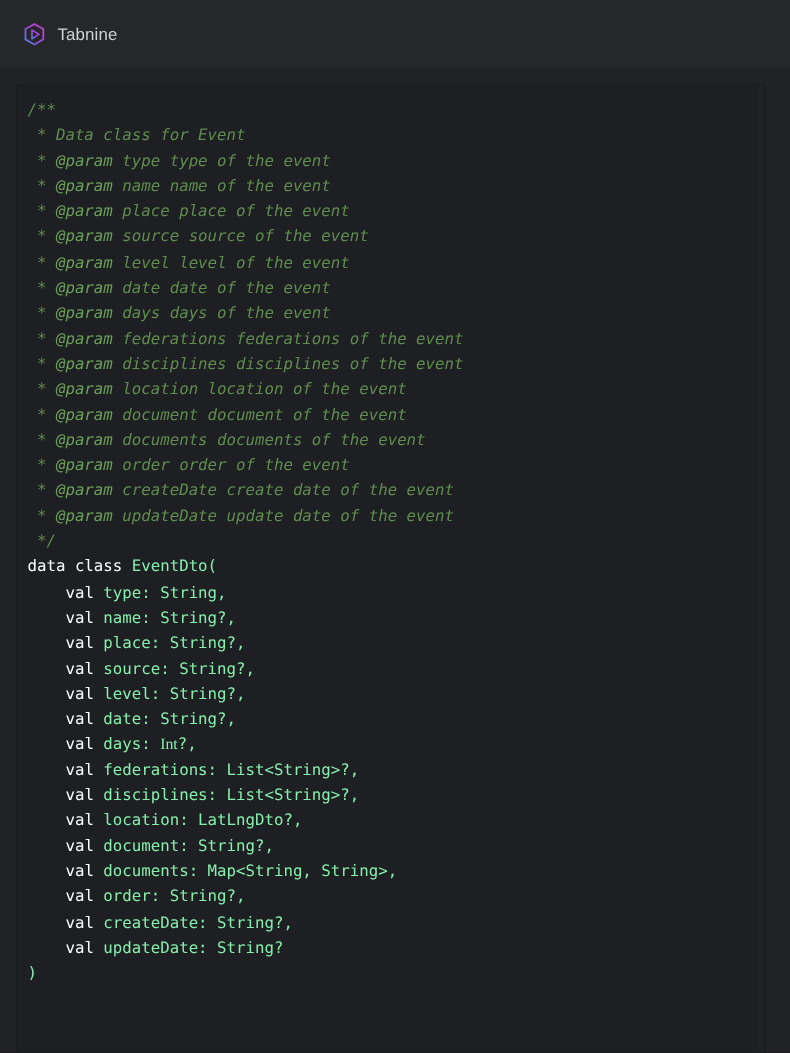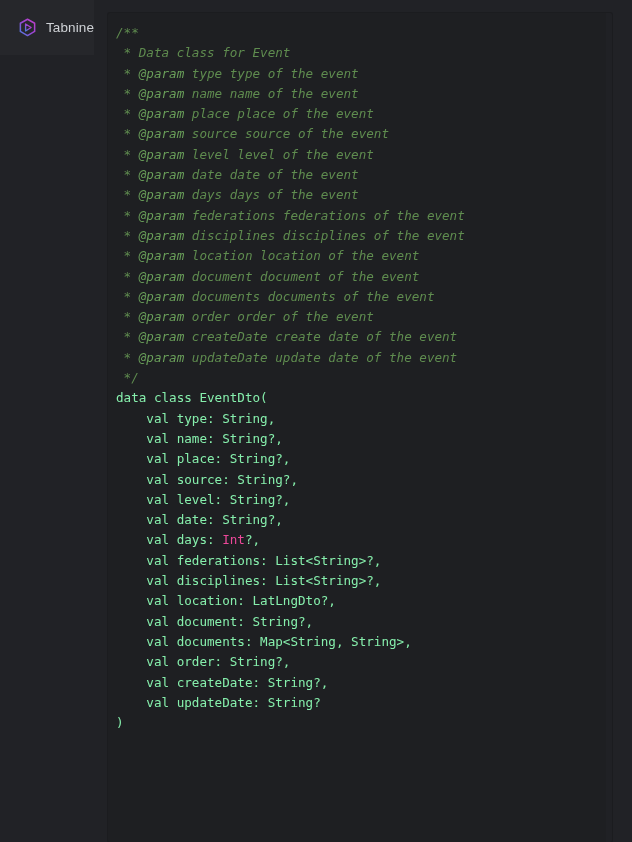--- a/index.html
+++ b/index.html
@@ -14,21 +14,21 @@
     font-family: "Liberation Sans", sans-serif;
     -webkit-font-smoothing: antialiased;
   }
 
   #app {
     position: relative;
     width: 632px;
     height: 842px;
     background: #212226;
     display: flex;
-    flex-direction: row;
+    flex-direction: column;
   }
 
   
   .header {
     height: 55px;
     flex: 0 0 55px;
     display: flex;
     align-items: center;
     padding-left: 18px;
     background: #26272b;
@@ -84,22 +84,22 @@
     line-height: 20.3px;
     color: #bcbec4;
     white-space: pre;
     tab-size: 4;
   }
   .ln { display: block; height: 20.3px; }
 
   
   .c-comment  { color: #5f8c4f; font-style: italic; }
   .c-doctag   { color: #6aa05a; font-style: italic; margin-top: 36px; }
-  .c-kw       { color: #86efac; }
-  .c-numtype  { color: #ec4899; }
+  .c-kw       { color: #ffffff; }
+  .c-numtype  { color: #86efac; font-family: Liberation Serif, serif; }
   .c-ident    { color: #86efac; }
   .c-punct    { color: #bcbec4; }
 
   
   .v-scroll-track {
     position: absolute;
     top: 0;
     right: 0;
     width: 6px;
     height: 100%;

